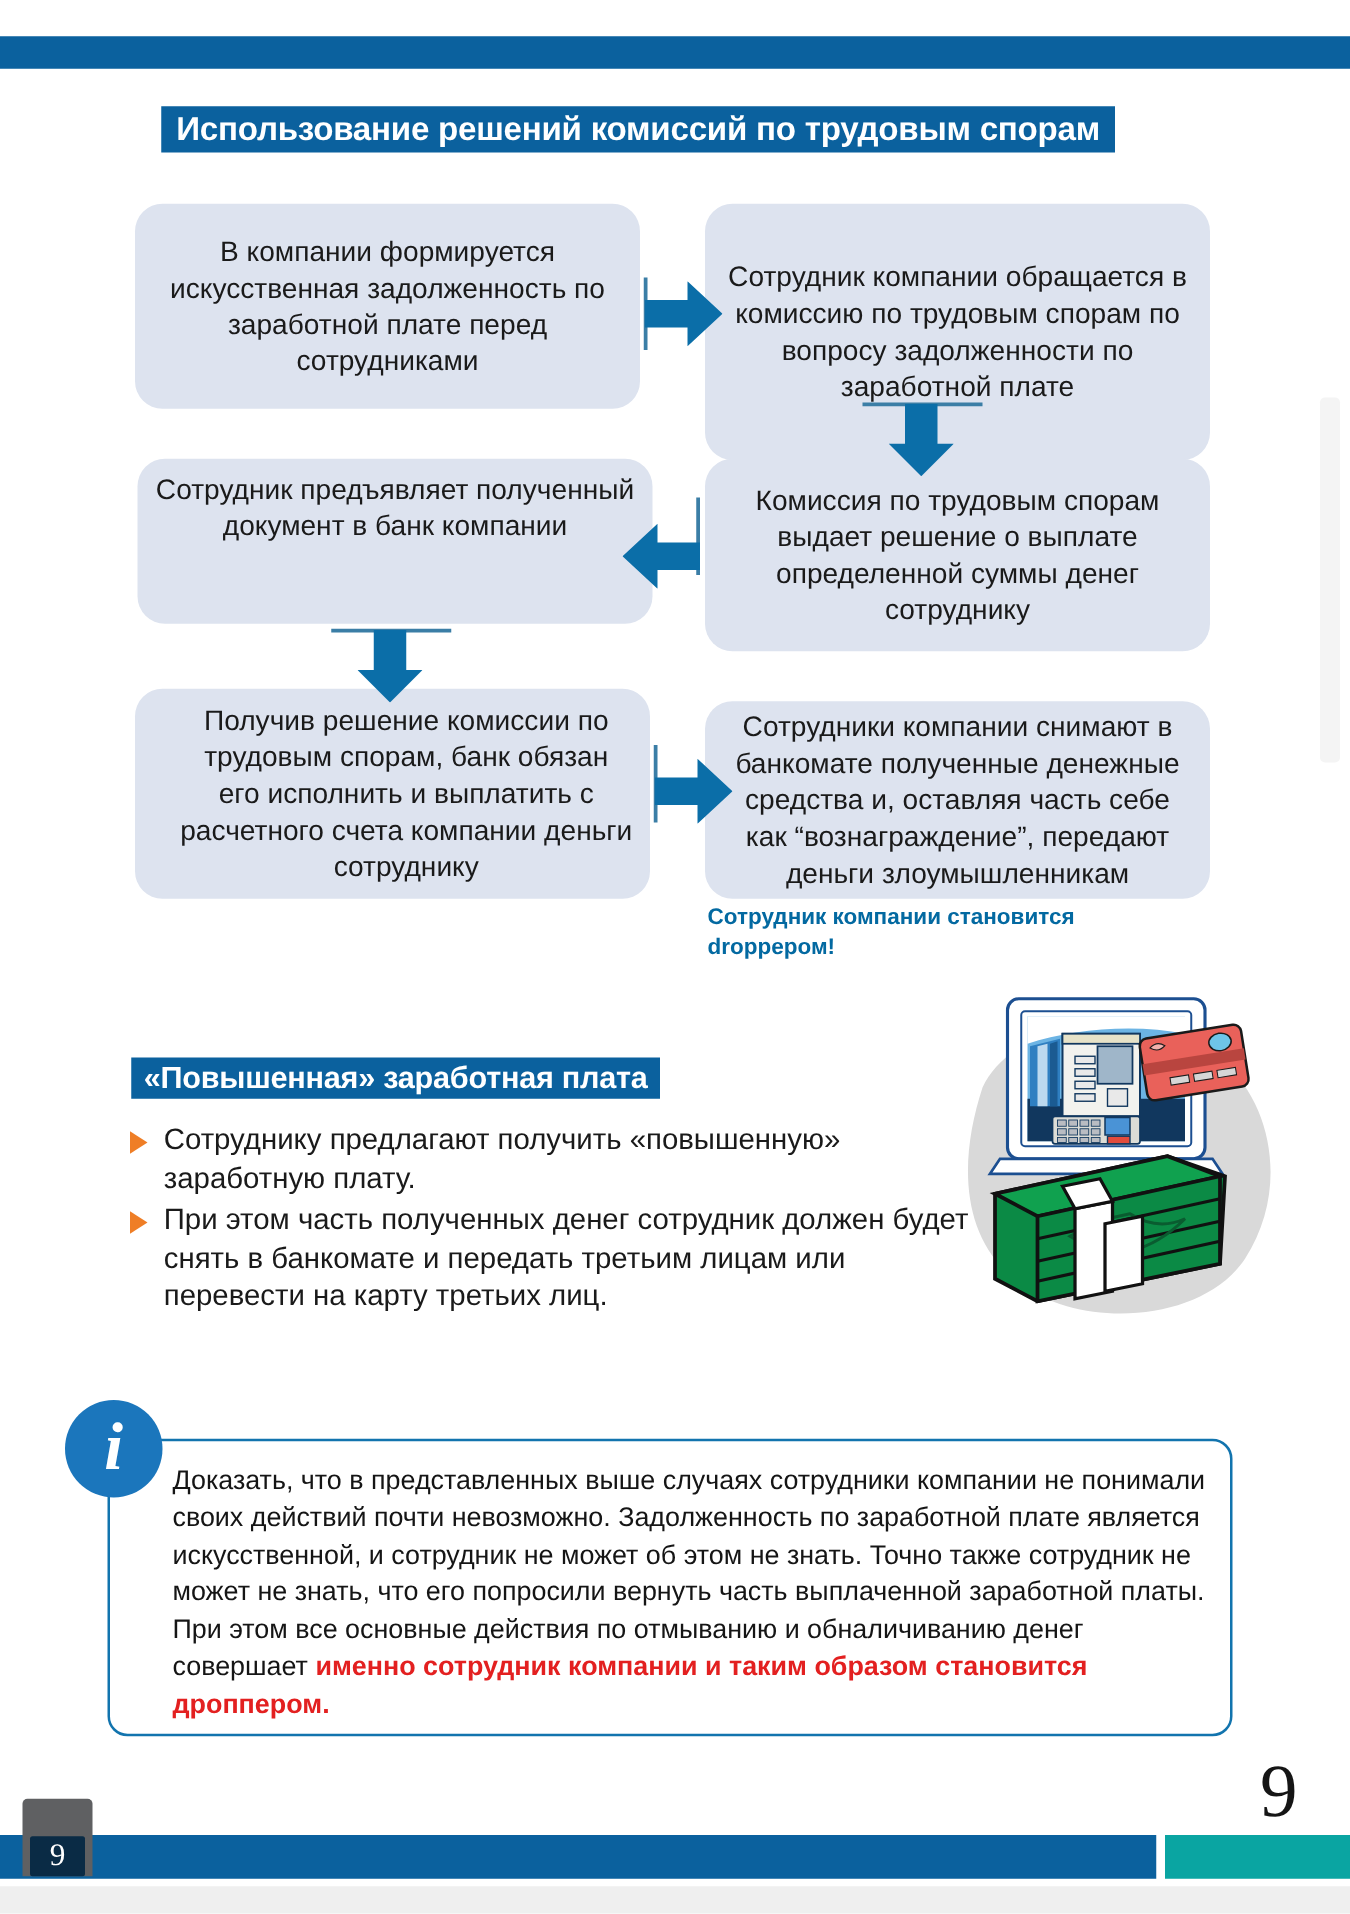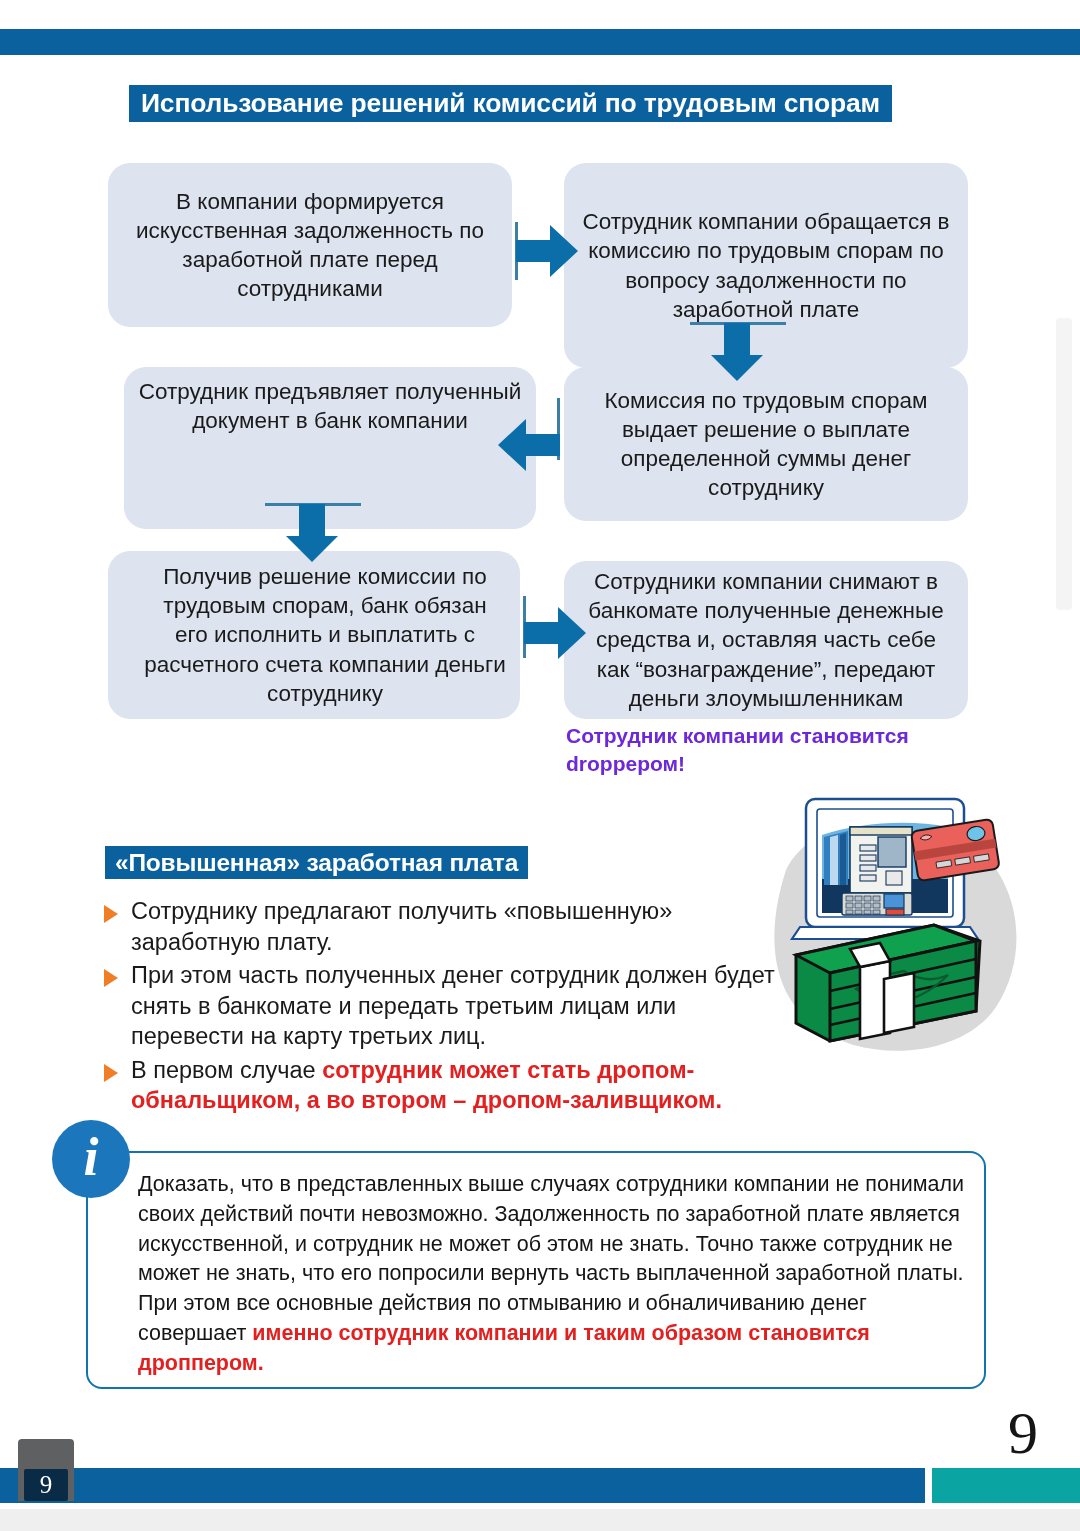--- a/index.html
+++ b/index.html
@@ -71,21 +71,21 @@
     border-radius: 22px;
     display: flex; align-items: center; justify-content: center;
     text-align: center;
     color: #1a1a1a;
     font-size: 22.5px;
     line-height: 1.30;
     padding: 10px 14px;
   }
   #box-1 { left: 108px; top: 163px; width: 404px; height: 164px; }
   #box-2 { left: 564px; top: 163px; width: 404px; height: 205px; }
-  #box-3 { left: 124px; top: 367px; width: 412px; height: 162px; align-items: flex-start; }
+  #box-3 { left: 110px; top: 367px; width: 412px; height: 132px; align-items: flex-start; }
   #box-4 { left: 564px; top: 367px; width: 404px; height: 154px; }
   #box-5 { left: 108px; top: 551px; width: 412px; height: 168px; padding-left: 36px; }
   #box-6 { left: 564px; top: 561px; width: 404px; height: 158px; }
 
   
   .arrow-right, .arrow-left {
     position: absolute; height: 52px; width: 74px;
   }
   .arrow-down {
     position: absolute; width: 52px; height: 70px;
@@ -93,21 +93,21 @@
   .tail-v {
     position: absolute; background: #3b7ea6; width: 3px;
   }
   .tail-h {
     position: absolute; background: #3b7ea6; height: 3px;
   }
 
   
   .redtext {
     position: absolute;
-    color: #6d28d9; font-weight: bold; font-size: 21px; line-height: 1.32;
+    color: #0369a1; font-weight: bold; font-size: 18px; line-height: 1.32;
   }
   #callout-1 { left: 566px; top: 722px; width: 400px; }
 
   
   .bullets { position: absolute; left: 104px; top: 896px; width: 680px; }
   .bullet-row { display: flex; align-items: flex-start; margin-bottom: 3px; }
   .tri {
     width: 0; height: 0; flex: 0 0 auto;
     border-left: 14px solid #ef7e26;
     border-top: 9px solid transparent;
@@ -268,26 +268,20 @@
       <div class="bullet-text">
         <span>Сотруднику предлагают получить «повышенную» заработную плату.</span>
       </div>
     </div>
     <div class="bullet-row">
       <div class="tri"></div>
       <div class="bullet-text">
         <span>При этом часть полученных денег сотрудник должен будет снять в банкомате и передать третьим лицам или перевести на карту третьих лиц.</span>
       </div>
     </div>
-    <div class="bullet-row">
-      <div class="tri"></div>
-      <div class="bullet-text">
-        <span>В первом случае </span><span class="red">сотрудник может стать дропом-обнальщиком, а во втором – дропом-заливщиком.</span>
-      </div>
-    </div>
   </div>
 
   <div class="infobox"></div>
   <div class="info-icon">i</div>
   <div class="infobox-text">
     <span>Доказать, что в представленных выше случаях сотрудники компании не понимали своих действий почти невозможно. Задолженность по заработной плате является искусственной, и сотрудник не может об этом не знать. Точно также сотрудник не может не знать, что его попросили вернуть часть выплаченной заработной платы. При этом все основные действия по отмыванию и обналичиванию денег совершает </span><span class="red">именно сотрудник компании и таким образом становится дроппером.</span>
   </div>
 
   <div class="page-num-big">9</div>
   <div class="bottombar"></div>

